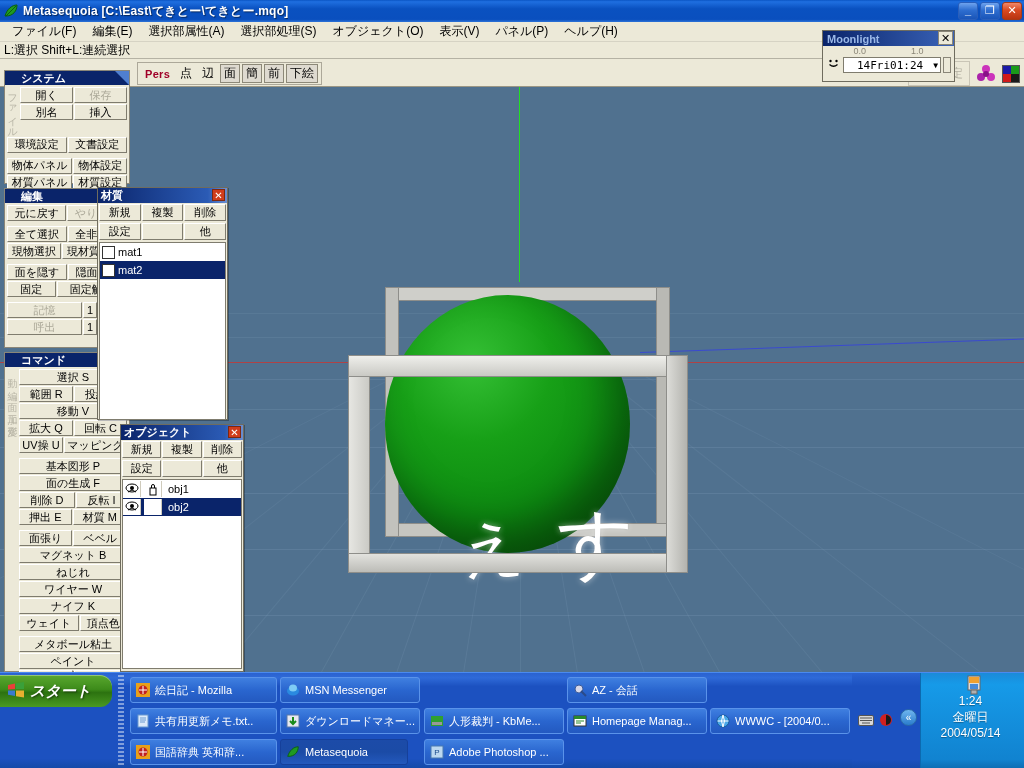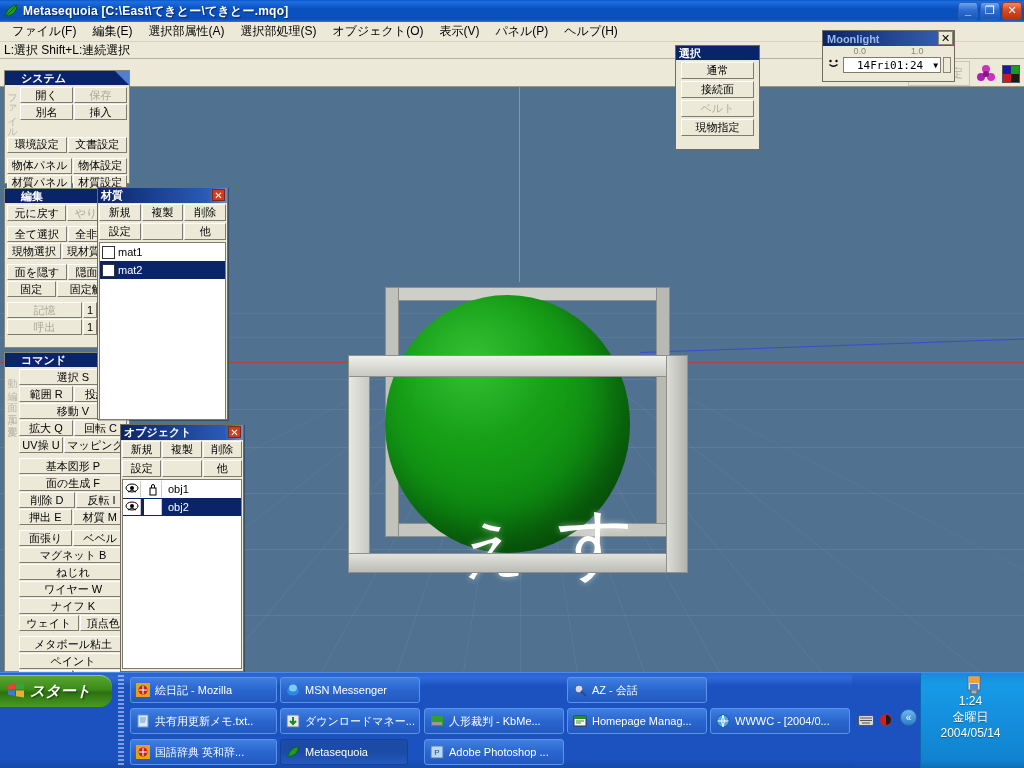--- a/index.html
+++ b/index.html
@@ -360,20 +360,29 @@
     <div class="mi">表示(V)</div>
     <div class="mi">パネル(P)</div>
     <div class="mi">ヘルプ(H)</div>
   </div>
 
   <div id="hintbar">
     <span>L:選択  Shift+L:連続選択</span>
   </div>
 
   <div id="toolbar">
+    <div class="tbar-group" style="left:137px;">
+      <div class="tbtn pers">Pers</div>
+      <div class="tbtn">点</div>
+      <div class="tbtn">辺</div>
+      <div class="tbtn pressed">面</div>
+      <div class="tbtn pressed">簡</div>
+      <div class="tbtn pressed">前</div>
+      <div class="tbtn pressed">下絵</div>
+    </div>
     <div id="toolbar-right">
       <div class="lock-label">選択固定</div>
       <div class="icon-flower">
         <svg width="20" height="20" viewBox="0 0 20 20">
           <circle cx="10" cy="5" r="4" fill="#cc33bb"></circle>
             <circle cx="5" cy="13" r="4" fill="#aa22aa"></circle>
           <circle cx="15" cy="13" r="4" fill="#cc33bb"></circle>
             <circle cx="10" cy="10" r="3" fill="#8a1188"></circle>
         </svg>
       </div>
@@ -665,29 +674,20 @@
               <circle cx="7" cy="5" r="2" fill="#000"></circle>
               <path d="M3 9 L7 7 L11 9" stroke="#000" fill="none" stroke-width="1"></path>
             </svg>
         </span>
         <span class="cellbox" style="background:#fff;"></span>
         <span style="padding-left:3px;">obj2</span>
       </div>
     </div>
   </div>
 
-  <div id="selpanel">
-    <div class="sp-title">
-      <span>選択</span>
-    </div>
-    <div class="sp-btn">通常</div>
-    <div class="sp-btn">接続面</div>
-    <div class="sp-btn dis">ベルト</div>
-    <div class="sp-btn">現物指定</div>
-  </div>
 
   <div id="moonlight">
     <div id="ml-title">
       <span>Moonlight</span>
       <span id="ml-close">✕</span>
     </div>
     <div style="display:flex;justify-content:space-around;padding:0 8px;">
       <span class="ml-sublabel">0.0</span>
       <span class="ml-sublabel">1.0</span>
     </div>

